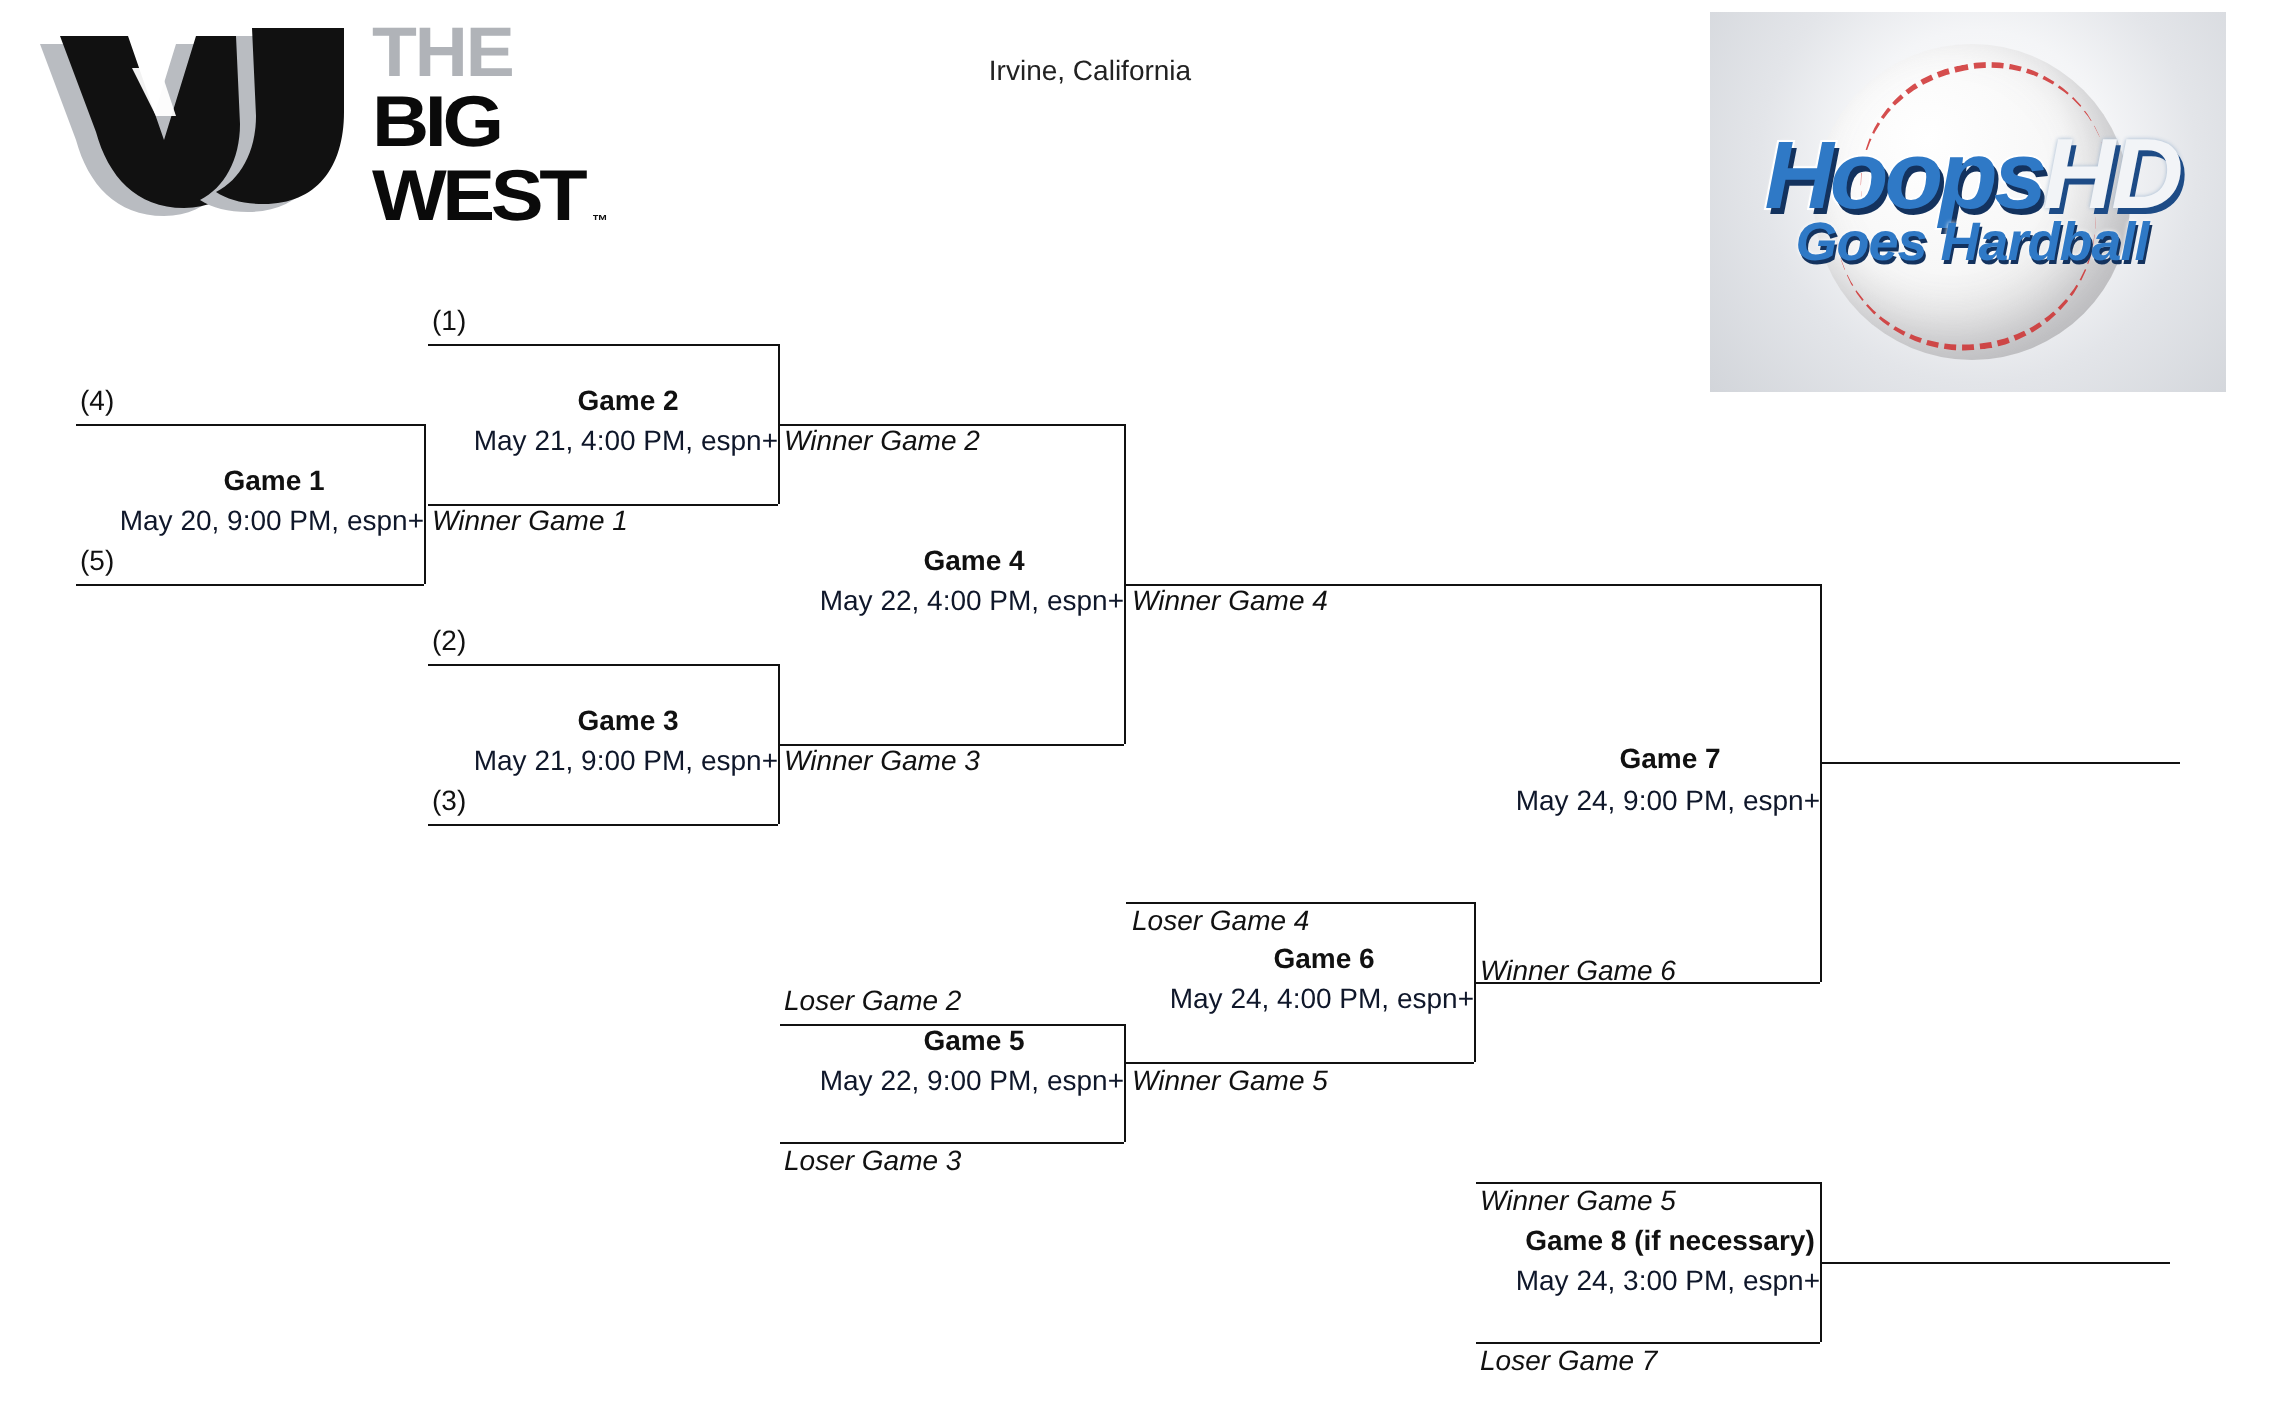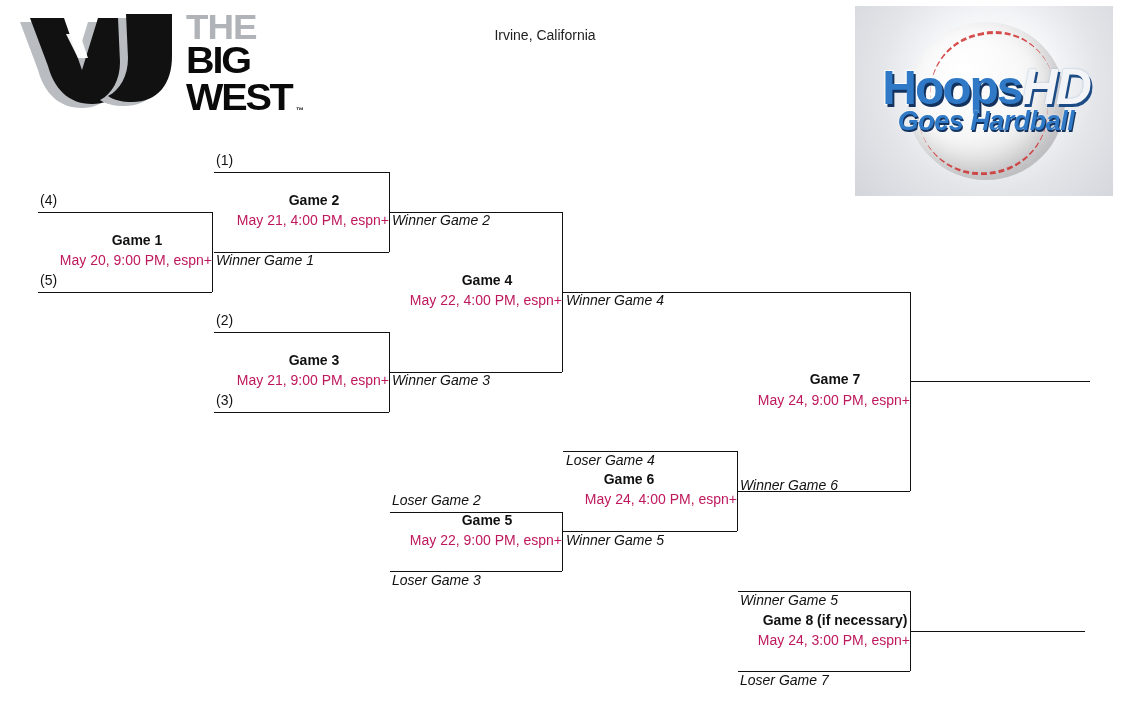--- a/index.html
+++ b/index.html
@@ -123,20 +123,21 @@
     position: absolute;
     left: 16px; top: 52px;
     width: 230px;
     text-align: center;
     white-space: nowrap;
   }
   #hoopshd-logo .txt-hoops {
     font-family: "Liberation Sans", sans-serif;
     font-weight: bold;
     font-size: 48px;
+    font-style: italic;
     color: #2f79c6;
     letter-spacing: -2px;
     -webkit-text-stroke: 2px #ffffff;
     paint-order: stroke fill;
     text-shadow: 2px 3px 0 #13325e, 0 0 2px #ffffff;
   }
   #hoopshd-logo .txt-hd {
     font-family: "Liberation Sans", sans-serif;
     font-weight: bold;
     font-size: 50px;
@@ -195,21 +196,21 @@
     font-size: 14px;
     font-weight: bold;
     color: #111111;
     white-space: nowrap;
     text-align: center;
   }
   .game-info {
     position: absolute;
     font-family: "Liberation Sans", sans-serif;
     font-size: 14px;
-    color: #be185d;
+    color: #0f172a;
     white-space: nowrap;
     text-align: right;
   }
 </style>
 </head>
 <body>
 
 <div id="page">
 
   <div id="header-area">
@@ -290,21 +291,21 @@
     <div class="hline" style="left:390px; top:571px; width:172px;"></div>
     <div class="vline" style="left:562px; top:512px; height:59px;"></div>
     <div class="game-name" style="left:412px; top:512px; width:150px;">Game 5</div>
     <div class="game-info" style="left:392px; top:532px; width:170px;">May 22, 9:00 PM, espn+</div>
     <div class="slot-label" style="left:566px; top:532px;">Winner Game 5</div>
 
     <div class="slot-label" style="left:566px; top:452px;">Loser Game 4</div>
     <div class="hline" style="left:563px; top:451px; width:174px;"></div>
     <div class="hline" style="left:563px; top:531px; width:174px;"></div>
     <div class="vline" style="left:737px; top:451px; height:80px;"></div>
-    <div class="game-name" style="left:554px; top:471px; width:150px;">Game 6</div>
+    <div class="game-name" style="left:587px; top:471px; width:150px;">Game 6</div>
     <div class="game-info" style="left:567px; top:491px; width:170px;">May 24, 4:00 PM, espn+</div>
     <div class="slot-label" style="left:740px; top:477px;">Winner Game 6</div>
 
     <div class="hline" style="left:563px; top:292px; width:347px;"></div>
     <div class="hline" style="left:738px; top:491px; width:172px;"></div>
     <div class="vline" style="left:910px; top:292px; height:199px;"></div>
     <div class="game-name" style="left:760px; top:371px; width:150px;">Game 7</div>
     <div class="game-info" style="left:740px; top:392px; width:170px;">May 24, 9:00 PM, espn+</div>
     <div class="hline" style="left:910px; top:381px; width:180px;"></div>
 

